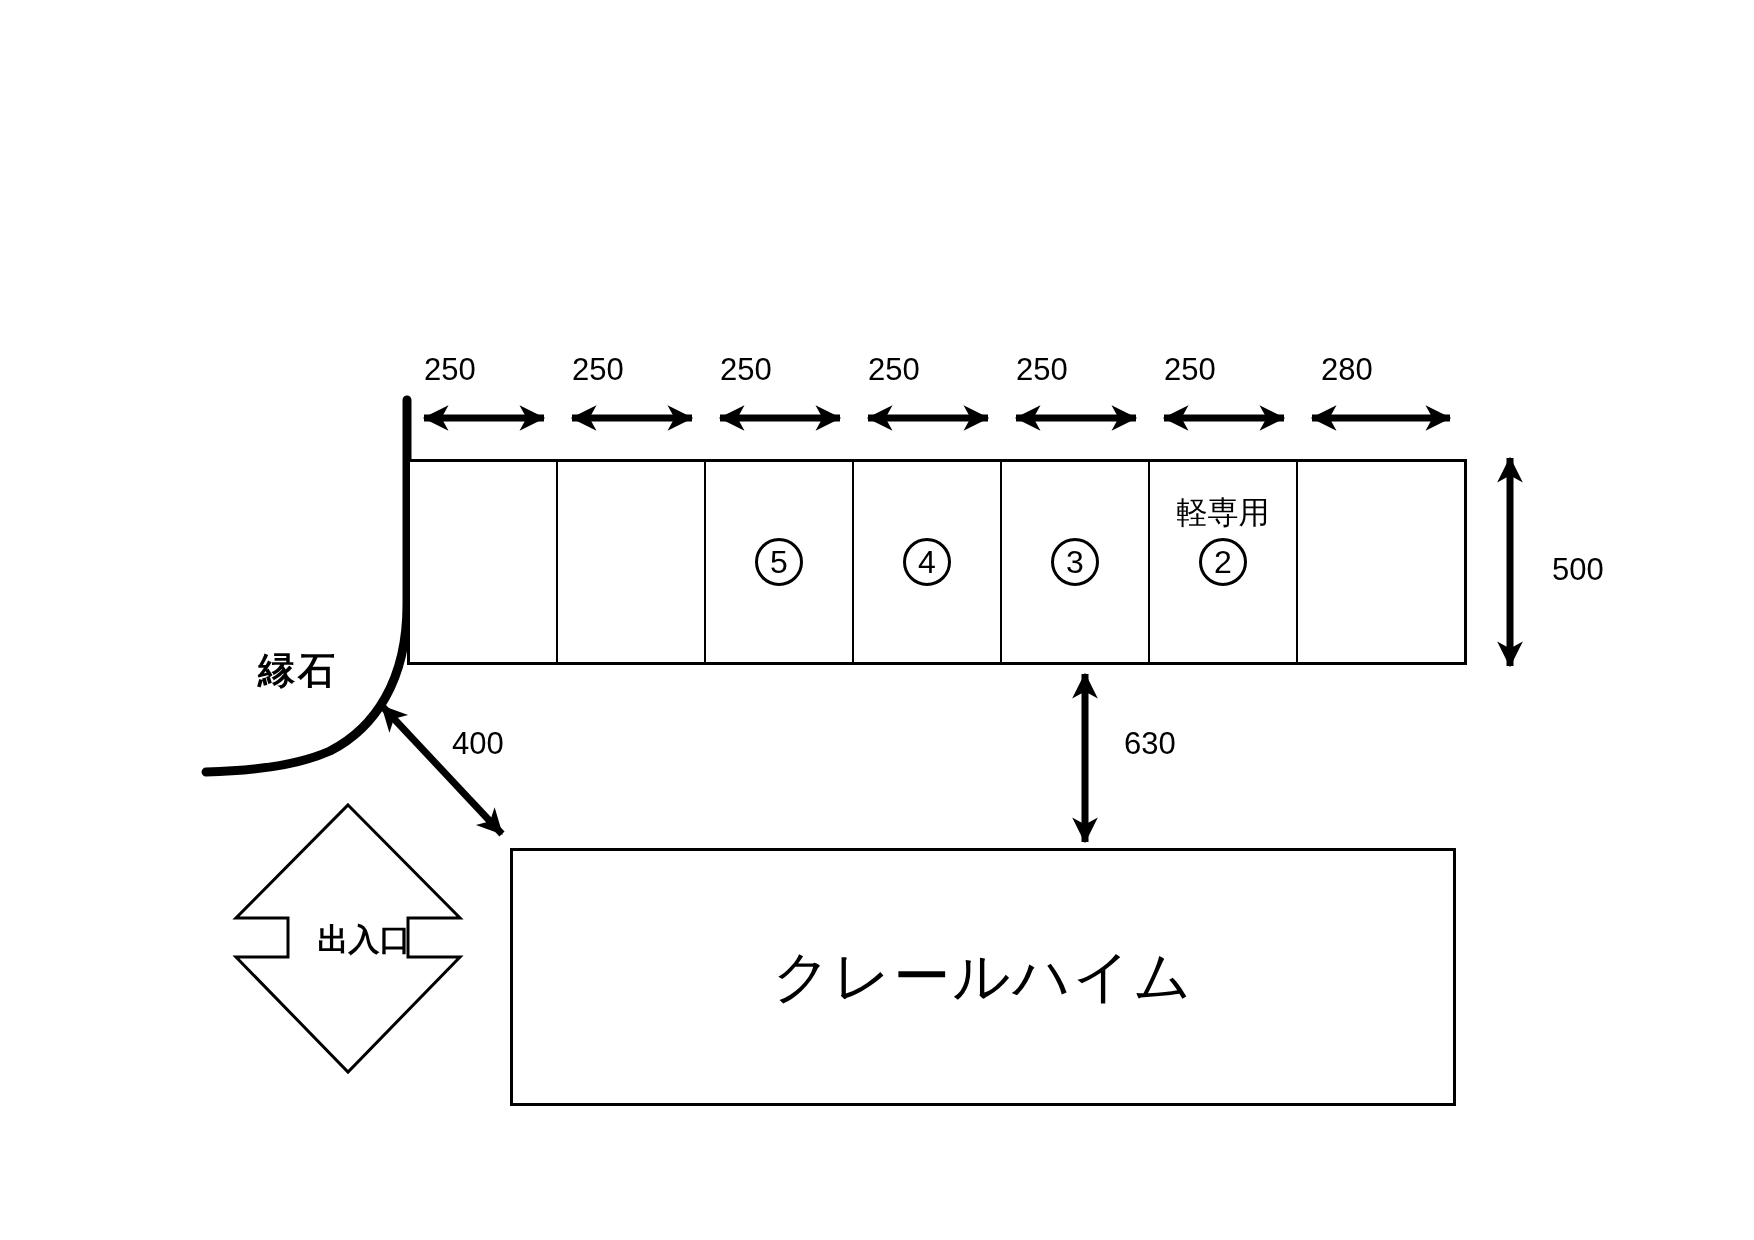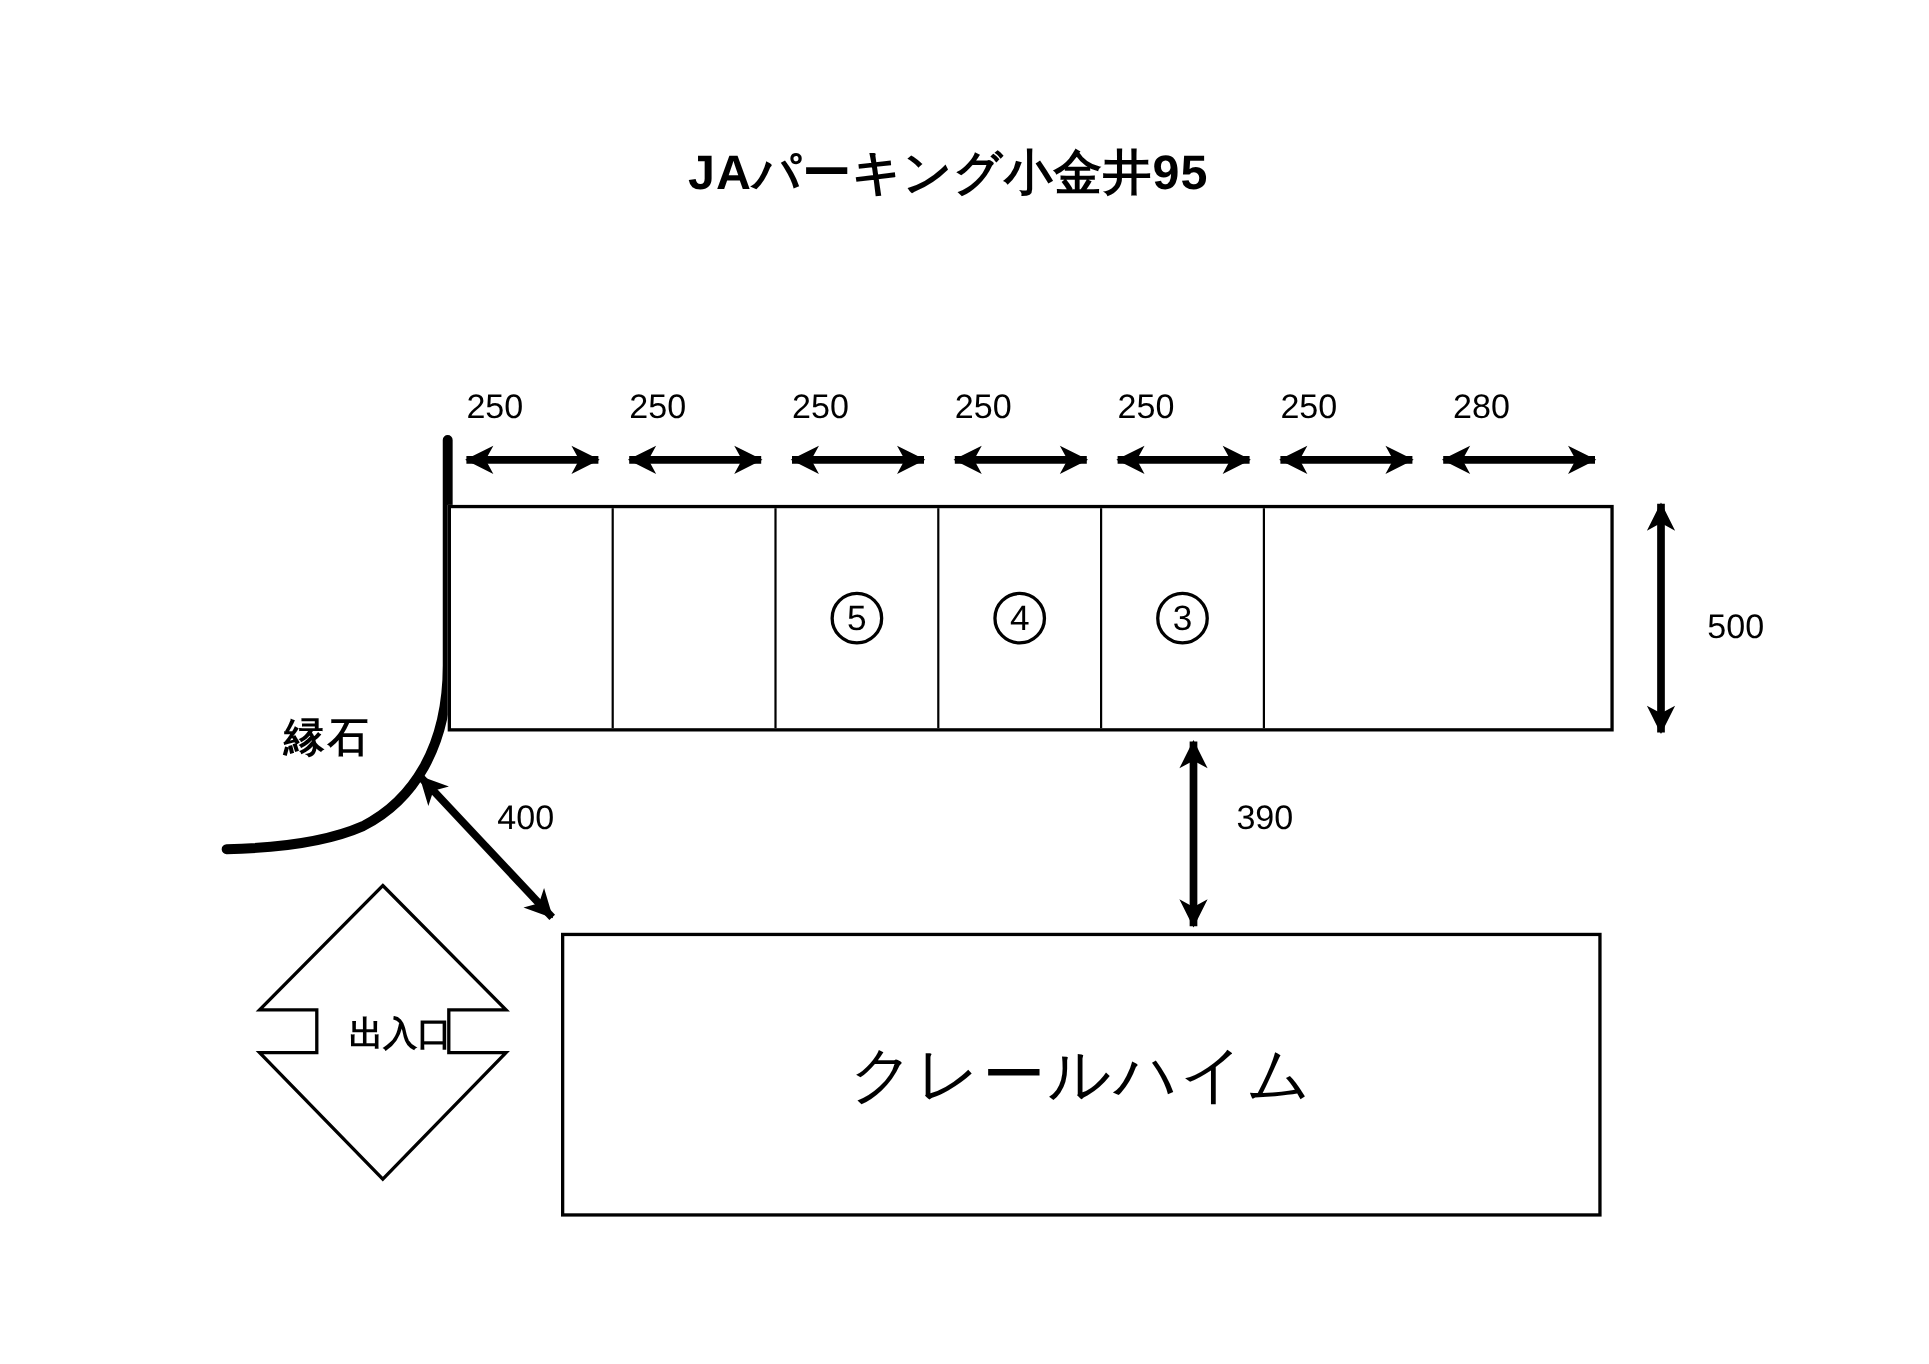--- a/index.html
+++ b/index.html
@@ -71,21 +71,20 @@
       <line x1="1164" y1="418" x2="1284" y2="418" marker-start="url(#ah)" marker-end="url(#ah)"></line>
       <line x1="1312" y1="418" x2="1450" y2="418" marker-start="url(#ah)" marker-end="url(#ah)"></line>
       <line x1="1510" y1="458" x2="1510" y2="666" marker-start="url(#ah)" marker-end="url(#ah)"></line>
       <line x1="1085" y1="674" x2="1085" y2="842" marker-start="url(#ah)" marker-end="url(#ah)"></line>
       <line x1="382" y1="706" x2="502" y2="834" marker-start="url(#ah)" marker-end="url(#ah)"></line>
     </g>
     <path d="M 407 400 L 407 605 C 407 680 375 728 330 751 C 296 766 250 771 206 772" stroke="#000" stroke-width="9" fill="none" stroke-linecap="round"></path>
     <polygon points="348,805 460,918 408,918 408,957 460,957 348,1072 236,957 288,957 288,918 236,918" fill="#ffffff" stroke="#000" stroke-width="3" stroke-linejoin="miter"></polygon>
   </svg>
 
-  <div class="abs title">JAパーキング小金井95</div>
 
   <div class="dim-label" style="left:424px;">250</div>
   <div class="dim-label" style="left:572px;">250</div>
   <div class="dim-label" style="left:720px;">250</div>
   <div class="dim-label" style="left:868px;">250</div>
   <div class="dim-label" style="left:1016px;">250</div>
   <div class="dim-label" style="left:1164px;">250</div>
   <div class="dim-label" style="left:1321px;">280</div>
 
   <div class="parking-row">
@@ -93,25 +92,29 @@
     <div class="stall" style="flex:0 0 148px;"></div>
     <div class="stall" style="flex:0 0 148px;">
         <span class="num-badge">5</span>
       </div>
     <div class="stall" style="flex:0 0 148px;">
         <span class="num-badge">4</span>
       </div>
     <div class="stall" style="flex:0 0 148px;">
         <span class="num-badge">3</span>
       </div>
+    <div class="stall" style="flex:0 0 148px;">
+        <span class="stall-note">軽専用</span>
+        <span class="num-badge">2</span>
+      </div>
     <div class="stall" style="flex:0 0 166px;"></div>
   </div>
 
   <div class="side-label" style="left:1552px;top:552px;">500</div>
-  <div class="side-label" style="left:1124px;top:726px;">390</div>
+  <div class="side-label" style="left:1124px;top:726px;">630</div>
   <div class="side-label" style="left:452px;top:726px;">400</div>
 
   <div class="curb-label">縁石</div>
 
   <div class="entrance-label">出入口</div>
 
   <div class="building">
     <span class="building-label">クレールハイム</span>
   </div>
 

